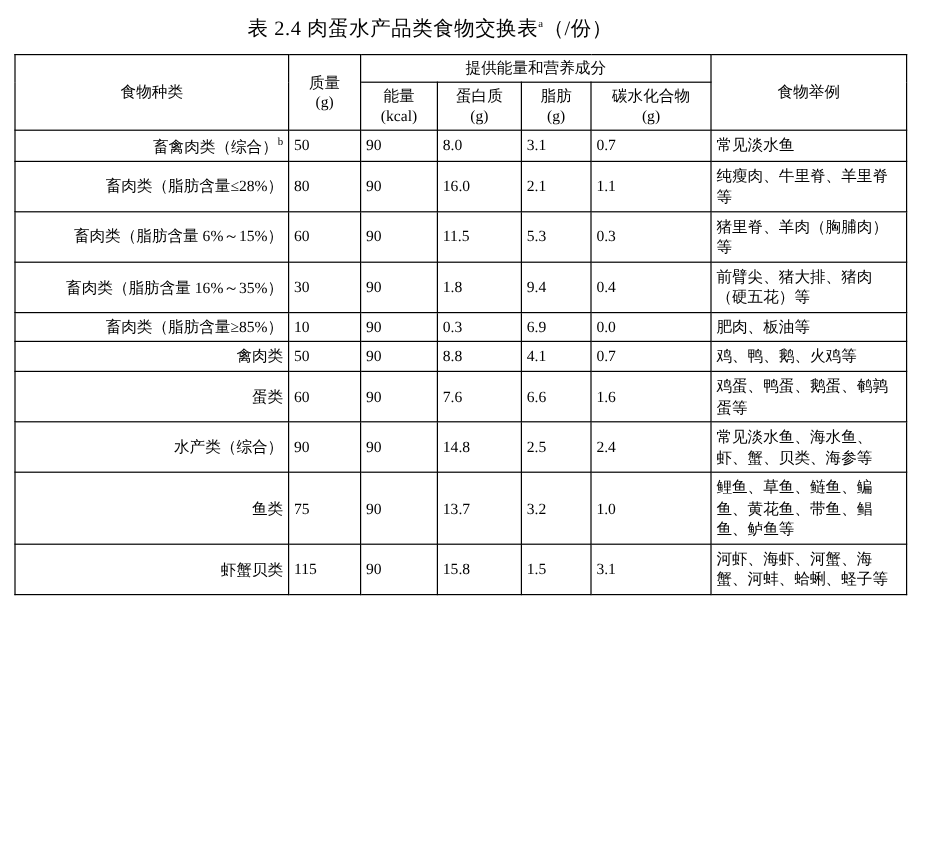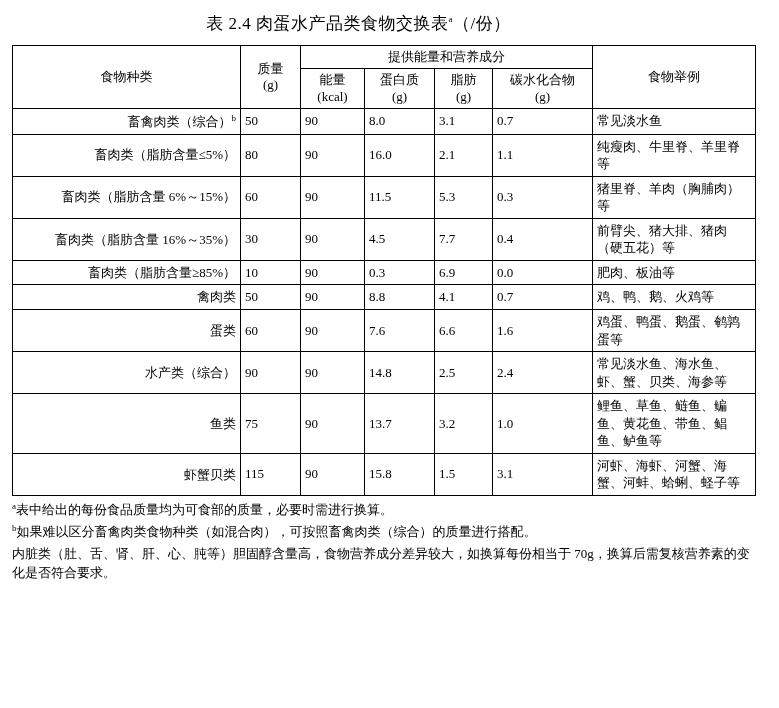--- a/index.html
+++ b/index.html
@@ -129,43 +129,43 @@
         <tr>
           <td class="cell-name"><span>畜禽肉类（综合）</span><span class="sup">b</span></td>
           <td class="cell-num">50</td>
           <td class="cell-num">90</td>
           <td class="cell-num">8.0</td>
           <td class="cell-num">3.1</td>
           <td class="cell-num">0.7</td>
           <td class="cell-ex">常见淡水鱼</td>
         </tr>
         <tr>
-          <td class="cell-name"><span>畜肉类（脂肪含量≤5%）</span></td>
+          <td class="cell-name"><span>畜肉类（脂肪含量≤28%）</span></td>
           <td class="cell-num">80</td>
           <td class="cell-num">90</td>
           <td class="cell-num">16.0</td>
           <td class="cell-num">2.1</td>
           <td class="cell-num">1.1</td>
           <td class="cell-ex">纯瘦肉、牛里脊、羊里脊等</td>
         </tr>
         <tr>
           <td class="cell-name"><span>畜肉类（脂肪含量 6%～15%）</span></td>
           <td class="cell-num">60</td>
           <td class="cell-num">90</td>
           <td class="cell-num">11.5</td>
           <td class="cell-num">5.3</td>
           <td class="cell-num">0.3</td>
           <td class="cell-ex">猪里脊、羊肉（胸脯肉）等</td>
         </tr>
         <tr>
           <td class="cell-name"><span>畜肉类（脂肪含量 16%～35%）</span></td>
           <td class="cell-num">30</td>
           <td class="cell-num">90</td>
-          <td class="cell-num">4.5</td>
-          <td class="cell-num">7.7</td>
+          <td class="cell-num">1.8</td>
+          <td class="cell-num">9.4</td>
           <td class="cell-num">0.4</td>
           <td class="cell-ex">前臂尖、猪大排、猪肉（硬五花）等</td>
         </tr>
         <tr>
           <td class="cell-name"><span>畜肉类（脂肪含量≥85%）</span></td>
           <td class="cell-num">10</td>
           <td class="cell-num">90</td>
           <td class="cell-num">0.3</td>
           <td class="cell-num">6.9</td>
           <td class="cell-num">0.0</td>
@@ -212,19 +212,14 @@
           <td class="cell-num">115</td>
           <td class="cell-num">90</td>
           <td class="cell-num">15.8</td>
           <td class="cell-num">1.5</td>
           <td class="cell-num">3.1</td>
           <td class="cell-ex">河虾、海虾、河蟹、海蟹、河蚌、蛤蜊、蛏子等</td>
         </tr>
       </tbody>
   </table>
 
-  <div class="notes" id="notes">
-      <div><span class="sup-note">a</span><span>表中给出的每份食品质量均为可食部的质量，必要时需进行换算。</span></div>
-      <div><span class="sup-note">b</span><span>如果难以区分畜禽肉类食物种类（如混合肉），可按照畜禽肉类（综合）的质量进行搭配。</span></div>
-      <div><span>内脏类（肚、舌、肾、肝、心、肫等）胆固醇含量高，食物营养成分差异较大，如换算每份相当于 70g，换算后需复核营养素的变化是否符合要求。</span></div>
-    </div>
 
 </div>
 
 </body></html>

